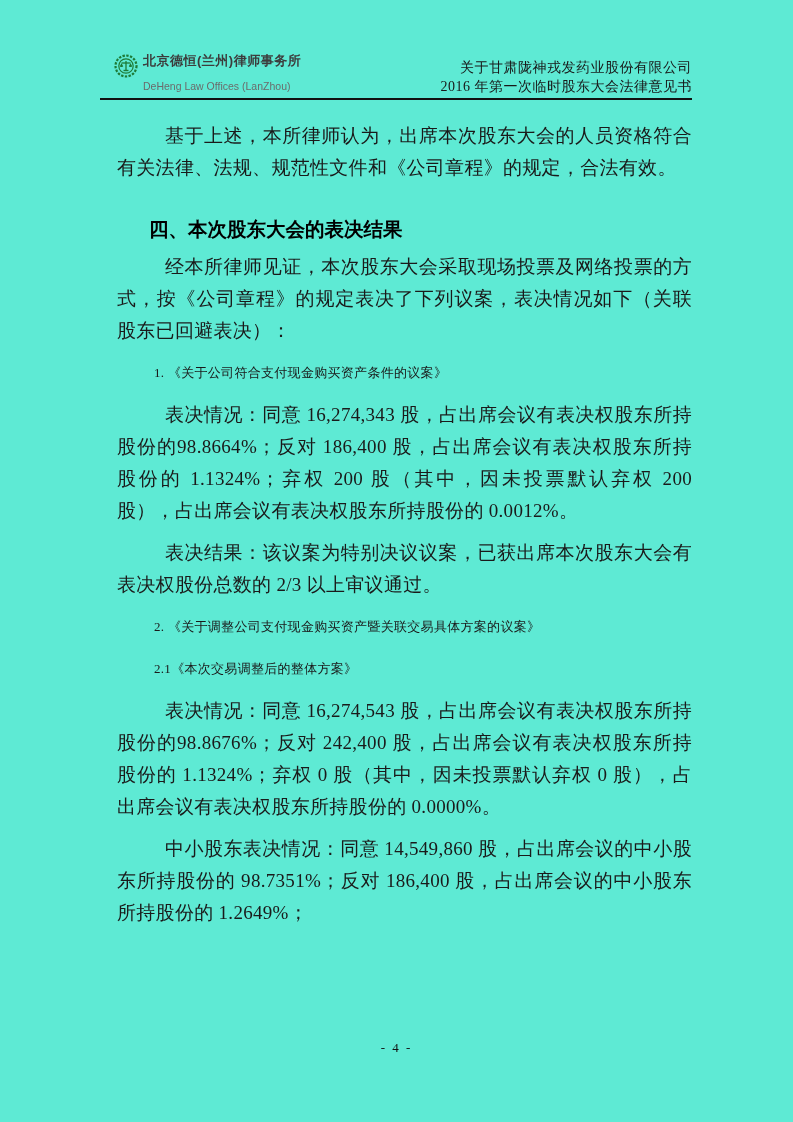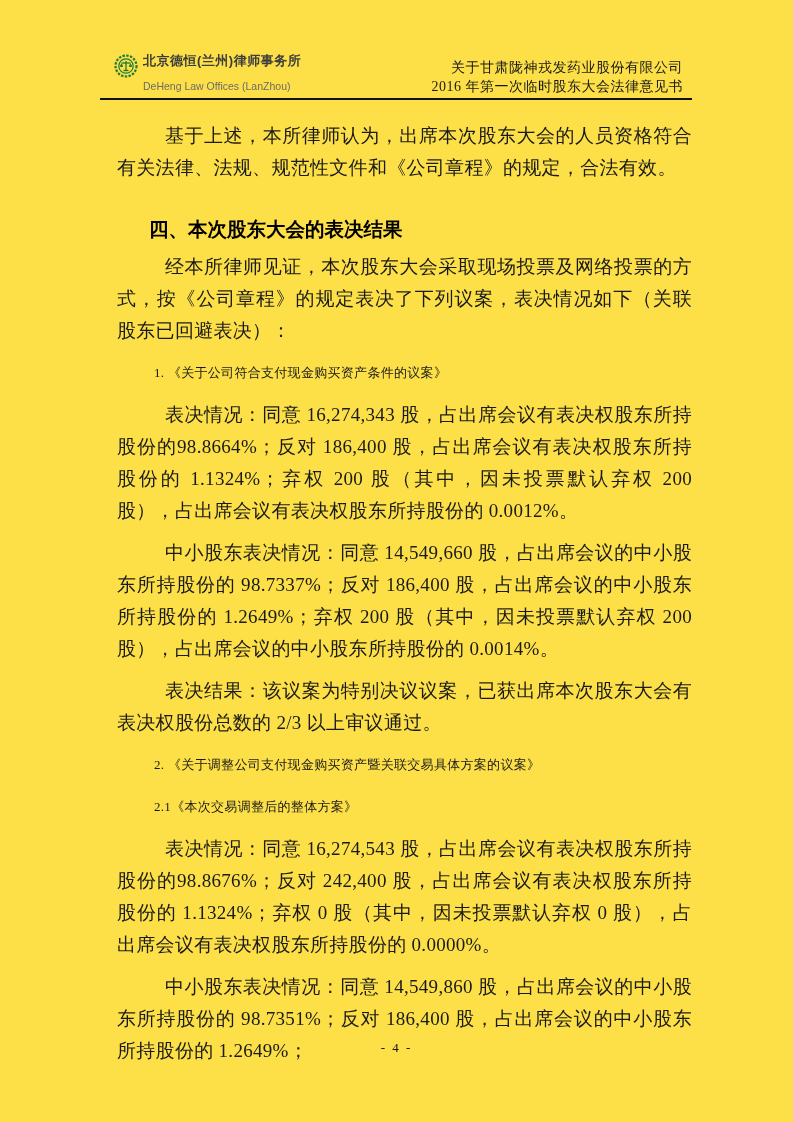--- a/index.html
+++ b/index.html
@@ -5,21 +5,21 @@
   html, body {
     margin: 0;
     padding: 0;
     background: #e8e8e8;
   }
   .page {
     position: relative;
     width: 793px;
     height: 1122px;
     margin: 0 auto;
-    background: #fde047;
+    background: #5eead4;
     font-family: "Liberation Serif", "DejaVu Serif", serif;
     color: #1a1a1a;
     overflow: hidden;
   }
 
   
   .header {
     position: absolute;
     left: 100px;
     top: 52px;
@@ -51,21 +51,21 @@
   }
   .firm-name-en {
     font-family: "Liberation Sans", "DejaVu Sans", sans-serif;
     font-size: 10.5px;
     color: #6b6b6b;
     line-height: 13px;
     margin-top: 12px;
   }
   .header-right {
     position: absolute;
-    right: 9px;
+    right: 0;
     top: 6px;
     text-align: right;
     font-size: 14px;
     line-height: 19px;
     color: #181818;
     letter-spacing: 0.5px;
   }
 
   
   .doc-body {
@@ -137,21 +137,20 @@
       <div>2016 年第一次临时股东大会法律意见书</div>
     </div>
   </div>
 
   <div class="doc-body">
     <p class="para">基于上述，本所律师认为，出席本次股东大会的人员资格符合有关法律、法规、规范性文件和《公司章程》的规定，合法有效。</p>
     <h2 class="section-heading">四、本次股东大会的表决结果</h2>
     <p class="para">经本所律师见证，本次股东大会采取现场投票及网络投票的方式，按《公司章程》的规定表决了下列议案，表决情况如下（关联股东已回避表决）：</p>
     <p class="proposal-item">1. 《关于公司符合支付现金购买资产条件的议案》</p>
     <p class="para">表决情况：同意 16,274,343 股，占出席会议有表决权股东所持股份的98.8664%；反对 186,400 股，占出席会议有表决权股东所持股份的 1.1324%；弃权 200 股（其中，因未投票默认弃权 200 股），占出席会议有表决权股东所持股份的 0.0012%。</p>
-    <p class="para">中小股东表决情况：同意 14,549,660 股，占出席会议的中小股东所持股份的 98.7337%；反对 186,400 股，占出席会议的中小股东所持股份的 1.2649%；弃权 200 股（其中，因未投票默认弃权 200 股），占出席会议的中小股东所持股份的 0.0014%。</p>
     <p class="para">表决结果：该议案为特别决议议案，已获出席本次股东大会有表决权股份总数的 2/3 以上审议通过。</p>
     <p class="proposal-item">2. 《关于调整公司支付现金购买资产暨关联交易具体方案的议案》</p>
     <p class="proposal-item">2.1《本次交易调整后的整体方案》</p>
     <p class="para">表决情况：同意 16,274,543 股，占出席会议有表决权股东所持股份的98.8676%；反对 242,400 股，占出席会议有表决权股东所持股份的 1.1324%；弃权 0 股（其中，因未投票默认弃权 0 股），占出席会议有表决权股东所持股份的 0.0000%。</p>
     <p class="para">中小股东表决情况：同意 14,549,860 股，占出席会议的中小股东所持股份的 98.7351%；反对 186,400 股，占出席会议的中小股东所持股份的 1.2649%；</p>
   </div>
 
   <div class="footer">- 4 -</div>
 
 </div>

